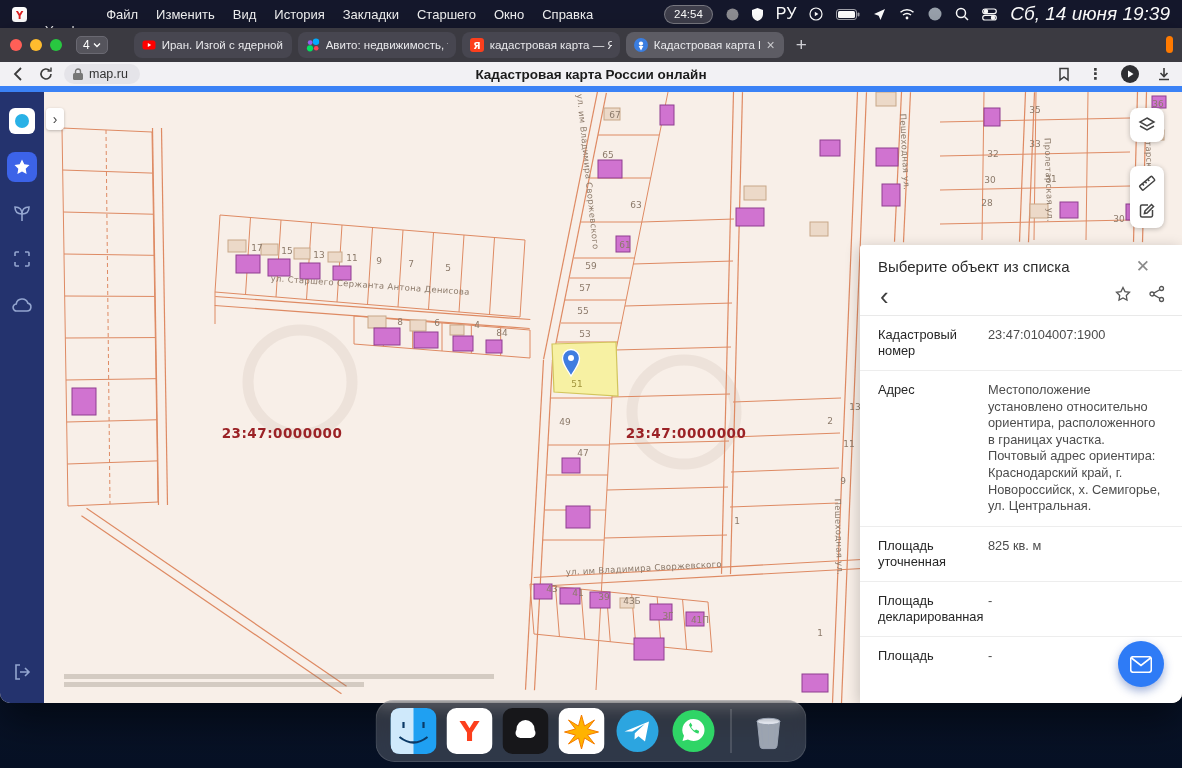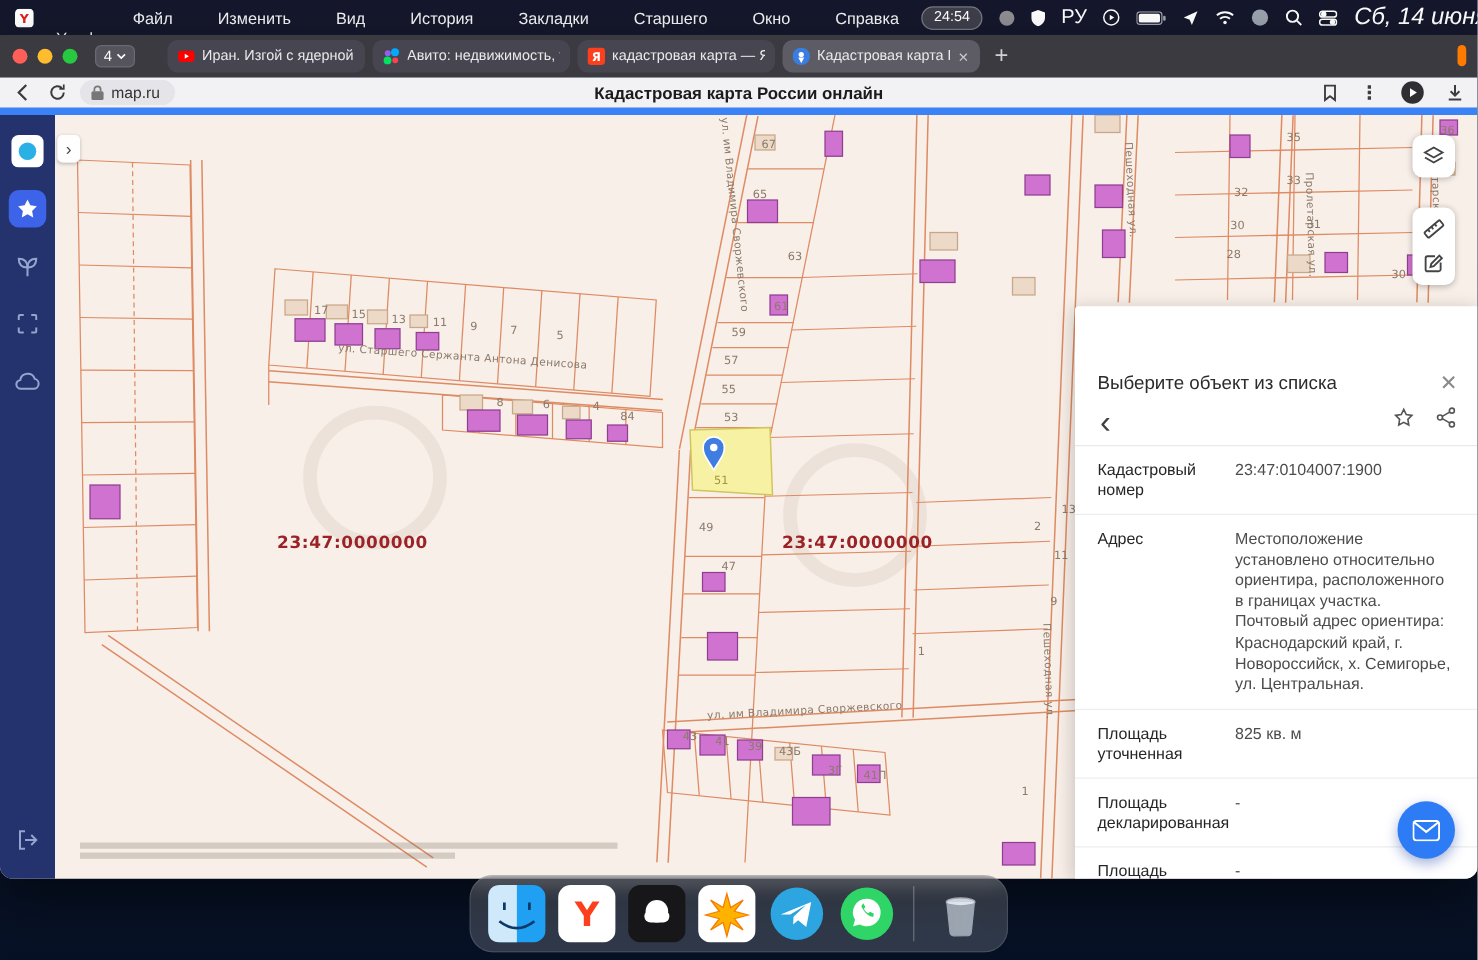--- a/index.html
+++ b/index.html
@@ -68,21 +68,21 @@
 
   
   .map-ctrl{position:absolute;background:#fff;border-radius:8px;box-shadow:0 1px 5px rgba(0,0,0,0.25);
     display:flex;flex-direction:column;align-items:center;justify-content:center;cursor:pointer;}
   .ctrl-layers{right:18px;top:16px;width:34px;height:34px;}
   .ctrl-group{right:18px;top:74px;width:34px;height:62px;gap:8px;padding:6px 0;box-sizing:border-box;}
 
   
   .panel{position:absolute;left:860px;top:153px;width:322px;height:458px;background:#fff;border-radius:3px 0 0 0;
     box-shadow:-2px 2px 14px rgba(0,0,0,0.18);box-sizing:border-box;overflow:hidden;}
-  .panel-title-row{display:flex;align-items:flex-start;padding:13px 16px 6px 18px;margin-top:40px;}
+  .panel-title-row{display:flex;align-items:flex-start;padding:13px 32px 6px 18px;}
   .panel-title{font-size:15px;color:#2c2c2c;}
   .panel-close{margin-left:auto;color:#8a8a8a;font-size:17px;line-height:17px;cursor:pointer;}
   .panel-nav{display:flex;align-items:center;padding:4px 16px 8px 14px;border-bottom:1px solid #e9e9e9;}
   .panel-back{font-size:26px;color:#3f3f3f;line-height:20px;padding:0 6px;cursor:pointer;}
   .panel-nav-right{margin-left:auto;display:flex;align-items:center;gap:16px;}
   .panel-fields{overflow:hidden;}
   .field-row{display:grid;grid-template-columns:98px 1fr;gap:12px;padding:11px 18px;border-bottom:1px solid #ededed;
     font-size:12.8px;line-height:1.25;}
   .field-row:last-child{border-bottom:none;}
   .field-label{color:#262626;}
@@ -104,21 +104,21 @@
 
   <div class="menubar">
     <div class="left">
       <span class="status-ic">
           <svg width="15" height="15">
             <rect width="15" height="15" rx="3.5" fill="#fff"></rect>
             <text x="7.5" y="11.5" text-anchor="middle" font-size="10" font-weight="bold" fill="#e02020">Y</text>
           </svg>
         </span>
       <span class="menu-item brand">Yandex</span>
-      <span style="display:flex;gap:36px;">
+      <span style="display:flex;gap:18px;">
           <span class="menu-item">Файл</span>
           <span class="menu-item">Изменить</span>
           <span class="menu-item">Вид</span>
           <span class="menu-item">История</span>
           <span class="menu-item">Закладки</span>
           <span class="menu-item">Старшего</span>
           <span class="menu-item">Окно</span>
           <span class="menu-item">Справка</span>
         </span>
     </div>

